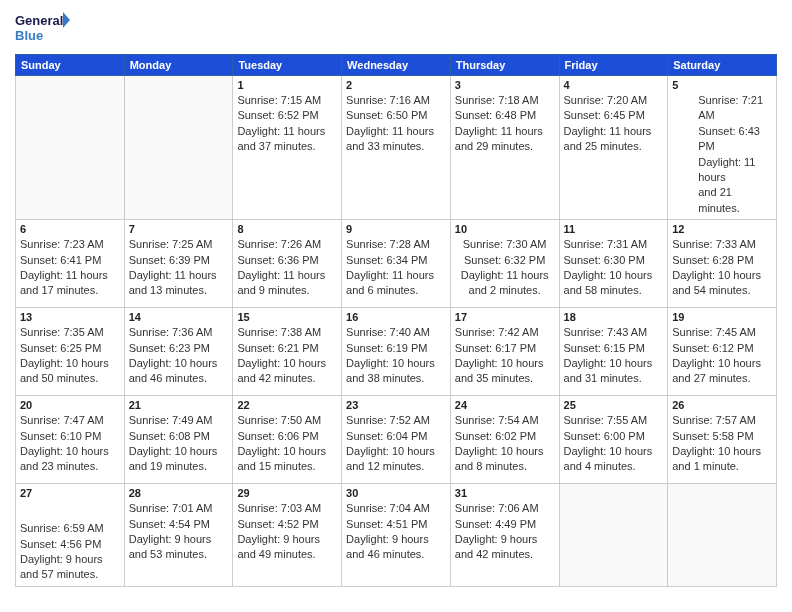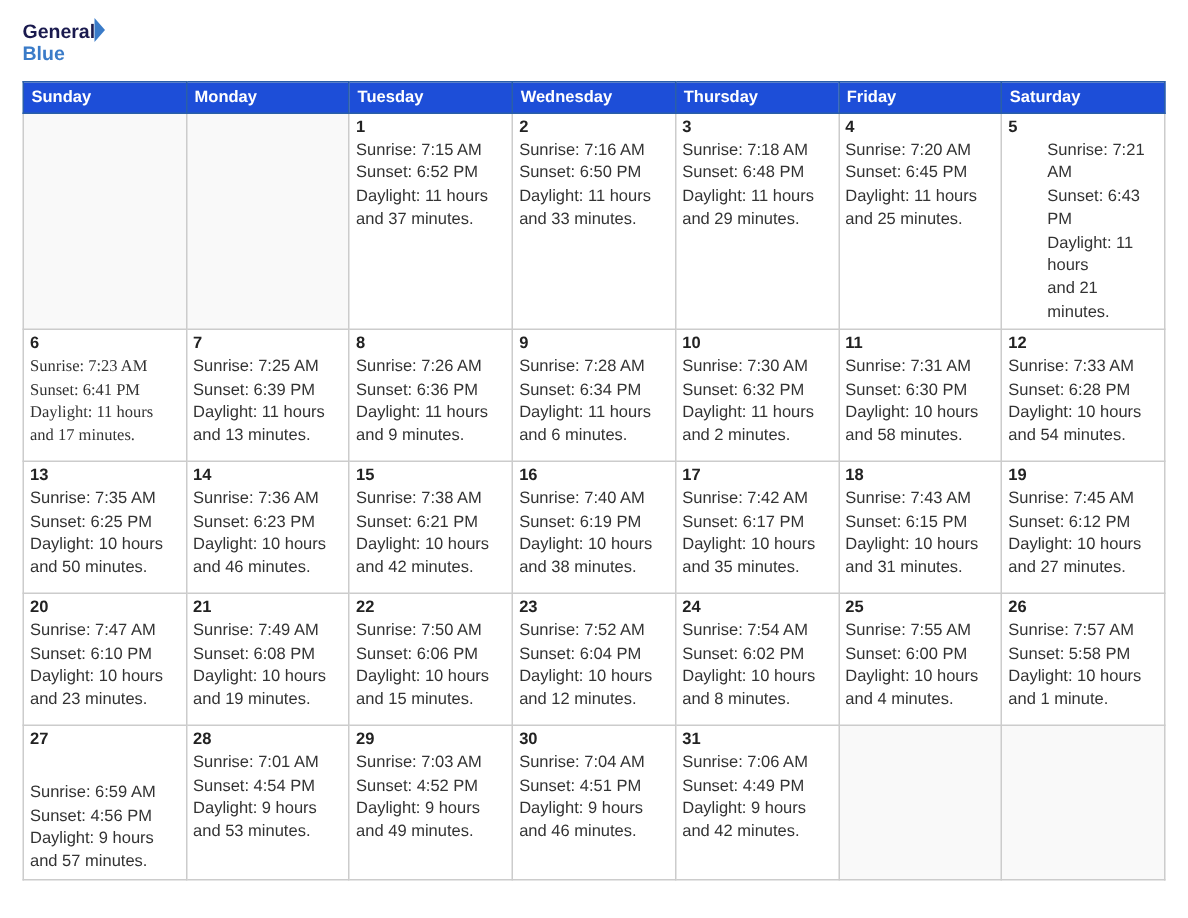--- a/index.html
+++ b/index.html
@@ -152,21 +152,21 @@
             <span class="day-number">5</span>
             <div class="day-info" style="white-space: pre-line; margin-left: 26px;">Sunrise: 7:21 AM
 Sunset: 6:43 PM
 Daylight: 11 hours
 and 21 minutes.</div>
           </td>
         </tr>
         <tr>
           <td>
             <span class="day-number">6</span>
-            <div class="day-info" style="white-space: pre-line; font-family: Liberation Serif, serif;">Sunrise: 7:23 AM
+            <div class="day-info" style="white-space: pre-line;">Sunrise: 7:23 AM
 Sunset: 6:41 PM
 Daylight: 11 hours
 and 17 minutes.</div>
           </td>
           <td>
             <span class="day-number">7</span>
             <div class="day-info" style="white-space: pre-line;">Sunrise: 7:25 AM
 Sunset: 6:39 PM
 Daylight: 11 hours
 and 13 minutes.</div>
@@ -180,21 +180,21 @@
           </td>
           <td>
             <span class="day-number">9</span>
             <div class="day-info" style="white-space: pre-line;">Sunrise: 7:28 AM
 Sunset: 6:34 PM
 Daylight: 11 hours
 and 6 minutes.</div>
           </td>
           <td>
             <span class="day-number">10</span>
-            <div class="day-info" style="white-space: pre-line;">Sunrise: 7:30 AM
+            <div class="day-info" style="white-space: pre-line; text-align: center;">Sunrise: 7:30 AM
 Sunset: 6:32 PM
 Daylight: 11 hours
 and 2 minutes.</div>
           </td>
           <td>
             <span class="day-number">11</span>
             <div class="day-info" style="white-space: pre-line;">Sunrise: 7:31 AM
 Sunset: 6:30 PM
 Daylight: 10 hours
 and 58 minutes.</div>

